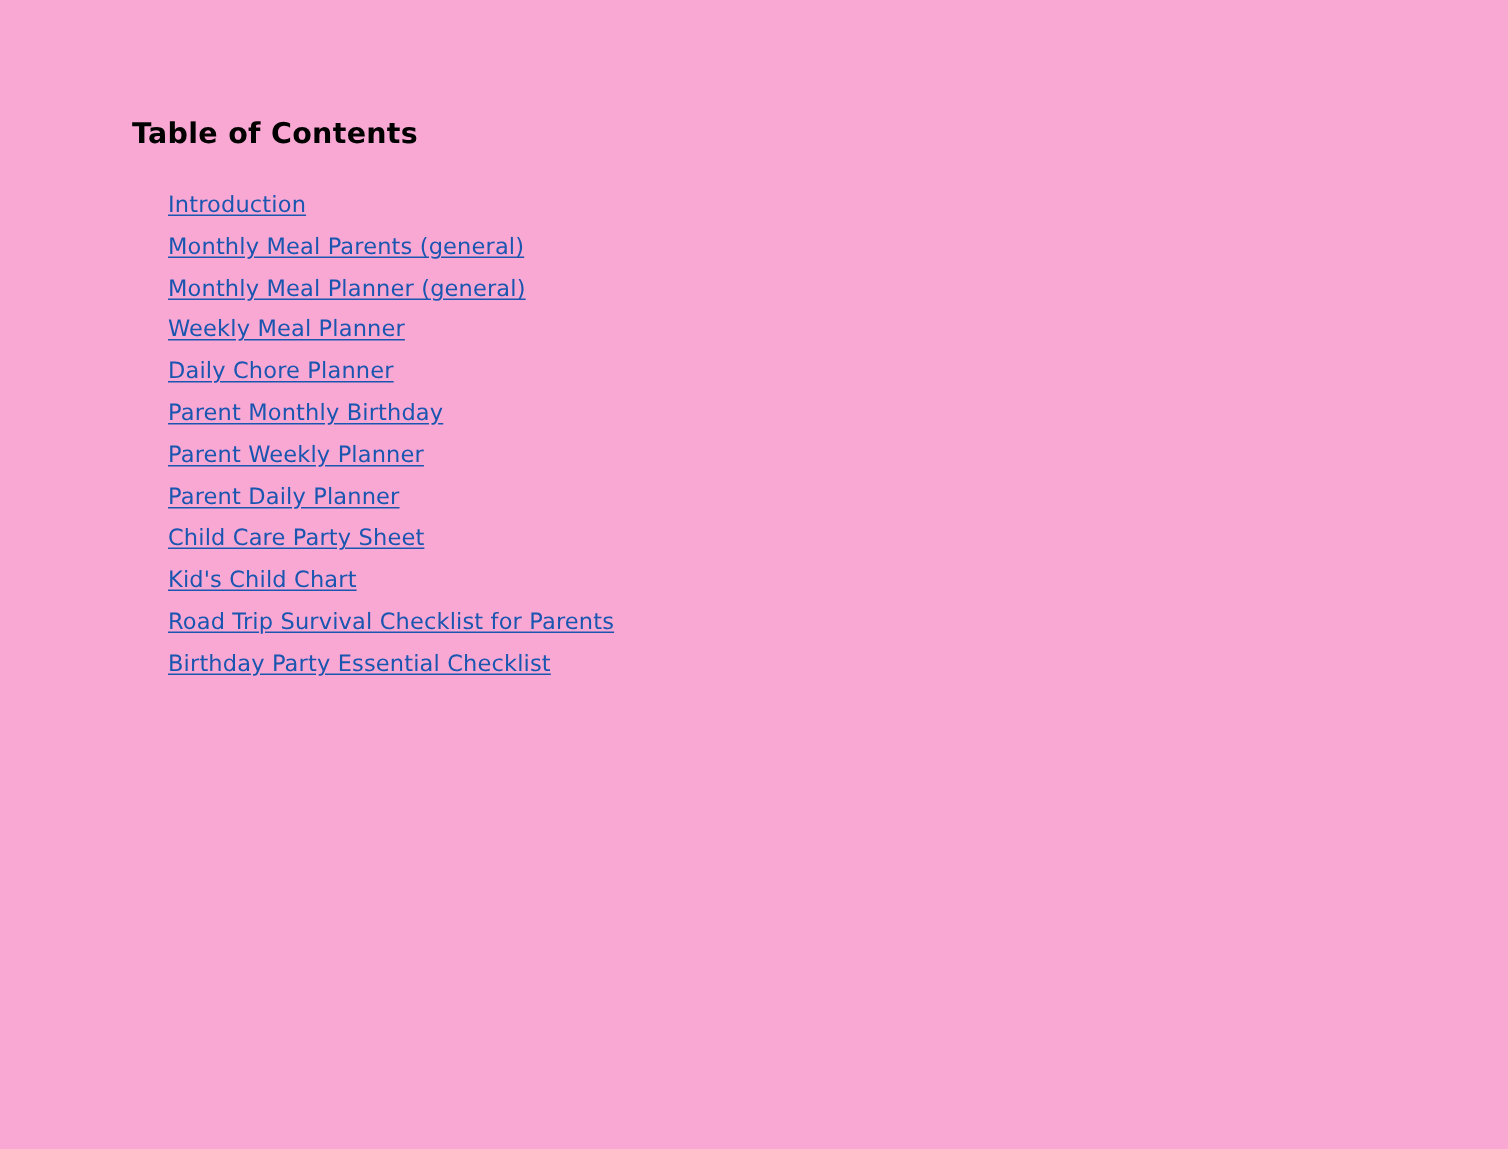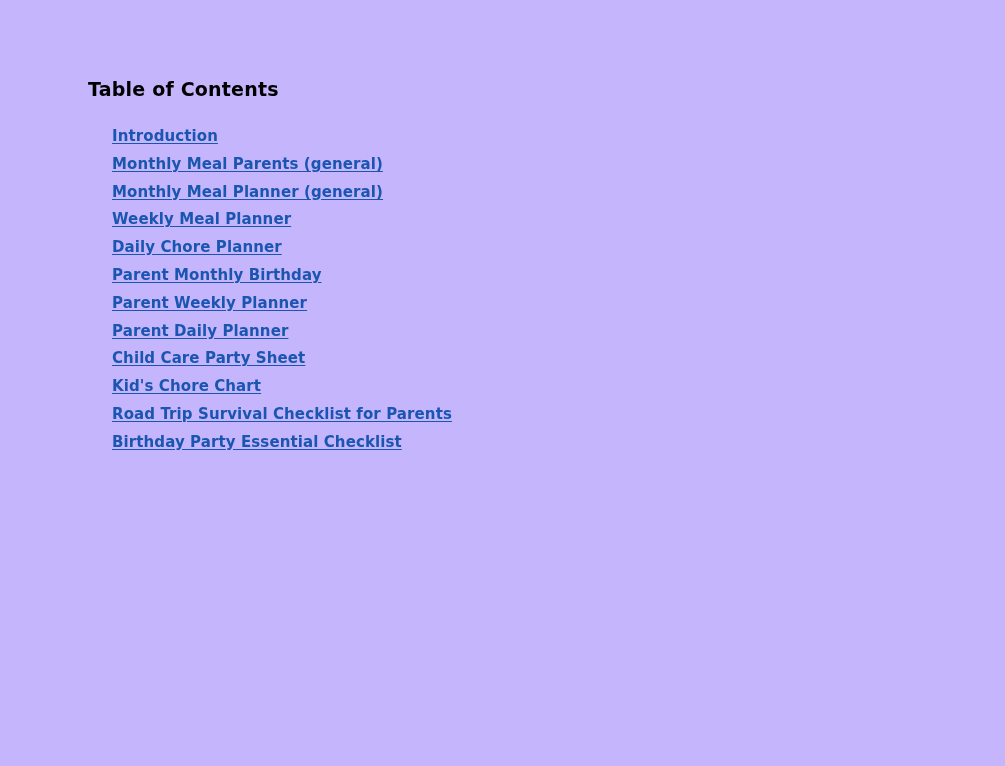--- a/index.html
+++ b/index.html
@@ -10,42 +10,42 @@
   body {
     width: 1005px;
     height: 766px;
     overflow: hidden;
     font-family: "DejaVu Sans", sans-serif;
   }
   .page {
     position: relative;
     width: 1005px;
     height: 766px;
-    background: #c4b5fd;
+    background: #f9a8d4;
   }
   .toc-title {
     position: absolute;
     left: 88px;
     top: 78px;
     font-family: "DejaVu Sans", sans-serif;
     font-weight: bold;
     font-size: 19px;
     letter-spacing: 0.2px;
     color: #000000;
   }
   .toc-list {
     position: absolute;
     left: 112px;
     top: 123px;
     width: 700px;
   }
   .toc-item {
     display: block;
     font-family: "DejaVu Sans", sans-serif;
-    font-weight: bold;
+    font-weight: normal;
     font-size: 15px;
     line-height: 27.8px;
     color: #1a56b0;
     text-decoration: underline;
     text-decoration-color: #1a56b0;
     text-underline-offset: 2px;
     white-space: nowrap;
     cursor: pointer;
     letter-spacing: 0.1px;
   }
@@ -60,18 +60,18 @@
   <div class="toc-list">
     <a class="toc-item" href="#">Introduction</a>
     <a class="toc-item" href="#">Monthly Meal Parents (general)</a>
     <a class="toc-item" href="#">Monthly Meal Planner (general)</a>
     <a class="toc-item" href="#">Weekly Meal Planner</a>
     <a class="toc-item" href="#">Daily Chore Planner</a>
     <a class="toc-item" href="#">Parent Monthly Birthday</a>
     <a class="toc-item" href="#">Parent Weekly Planner</a>
     <a class="toc-item" href="#">Parent Daily Planner</a>
     <a class="toc-item" href="#">Child Care Party Sheet</a>
-    <a class="toc-item" href="#">Kid's Chore Chart</a>
+    <a class="toc-item" href="#">Kid's Child Chart</a>
     <a class="toc-item" href="#">Road Trip Survival Checklist for Parents</a>
     <a class="toc-item" href="#">Birthday Party Essential Checklist</a>
   </div>
 
 </div>
 
 </body></html>

